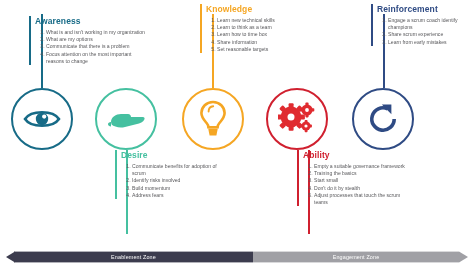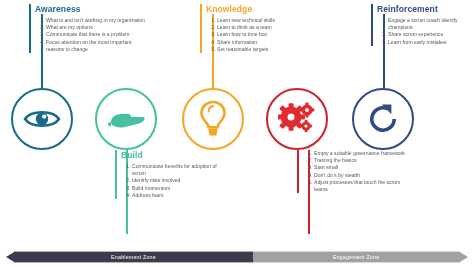--- a/index.html
+++ b/index.html
@@ -48,21 +48,21 @@
   }
   .block ol li {
     font-size: 5.1px;
     line-height: 7.2px;
     color: #58585b;
     margin: 0;
     padding: 0;
   }
 
   
-  #block-awareness     { left: 29px;  top: 4px;   width: 118px; }
+  #block-awareness     { left: 29px;  top: 16px;   width: 118px; }
   #block-knowledge     { left: 200px; top: 4px;   width: 112px; }
   #block-reinforcement { left: 371px; top: 4px;   width: 110px; }
   #block-desire        { left: 115px; top: 150px; width: 105px; }
   #block-ability       { left: 297px; top: 150px; width: 112px; }
 
   
   .stem {
     position: absolute;
     width: 1.6px;
   }
@@ -146,31 +146,32 @@
     <h3 style="color:#2f4b84;">Reinforcement</h3>
     <ol>
       <li>Engage a scrum coach identify champions</li>
       <li>Share scrum experience</li>
       <li>Learn from early mistakes</li>
     </ol>
   </div>
 
   <div class="block" id="block-desire">
     <div class="bar" style="background:#45c0a0;"></div>
-    <h3 style="color:#45c0a0;">Build</h3>
+    <h3 style="color:#45c0a0;">Desire</h3>
     <ol>
       <li>Communicate benefits for adoption of scrum</li>
       <li>Identify risks involved</li>
       <li>Build momentum</li>
       <li>Address fears</li>
     </ol>
   </div>
 
   <div class="block" id="block-ability">
     <div class="bar" style="background:#d0202f;"></div>
+    <h3 style="color:#d0202f;">Ability</h3>
     <ol>
       <li>Empty a suitable governance framework</li>
       <li>Training the basics</li>
       <li>Start small</li>
       <li>Don't do it by stealth</li>
       <li>Adjust processes that touch the scrum teams</li>
     </ol>
   </div>
 
   <div class="node" style="left:11px; top:88px; border-color:#176b87;">

